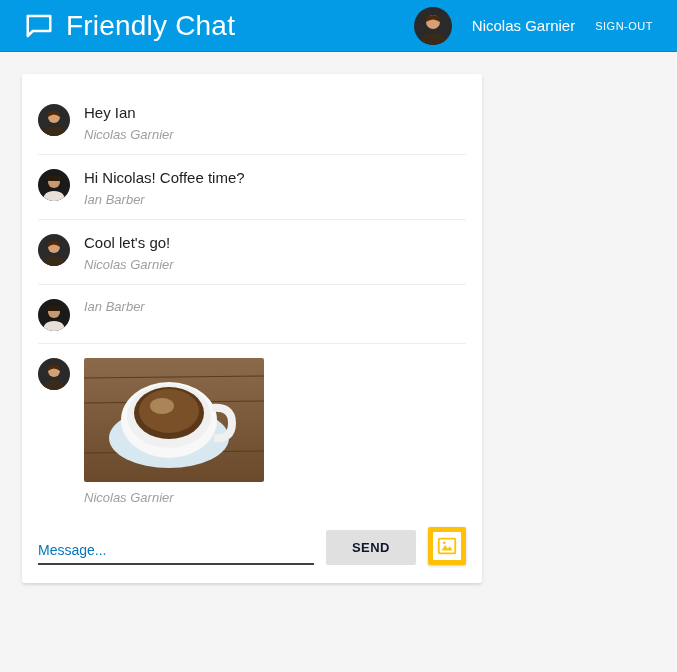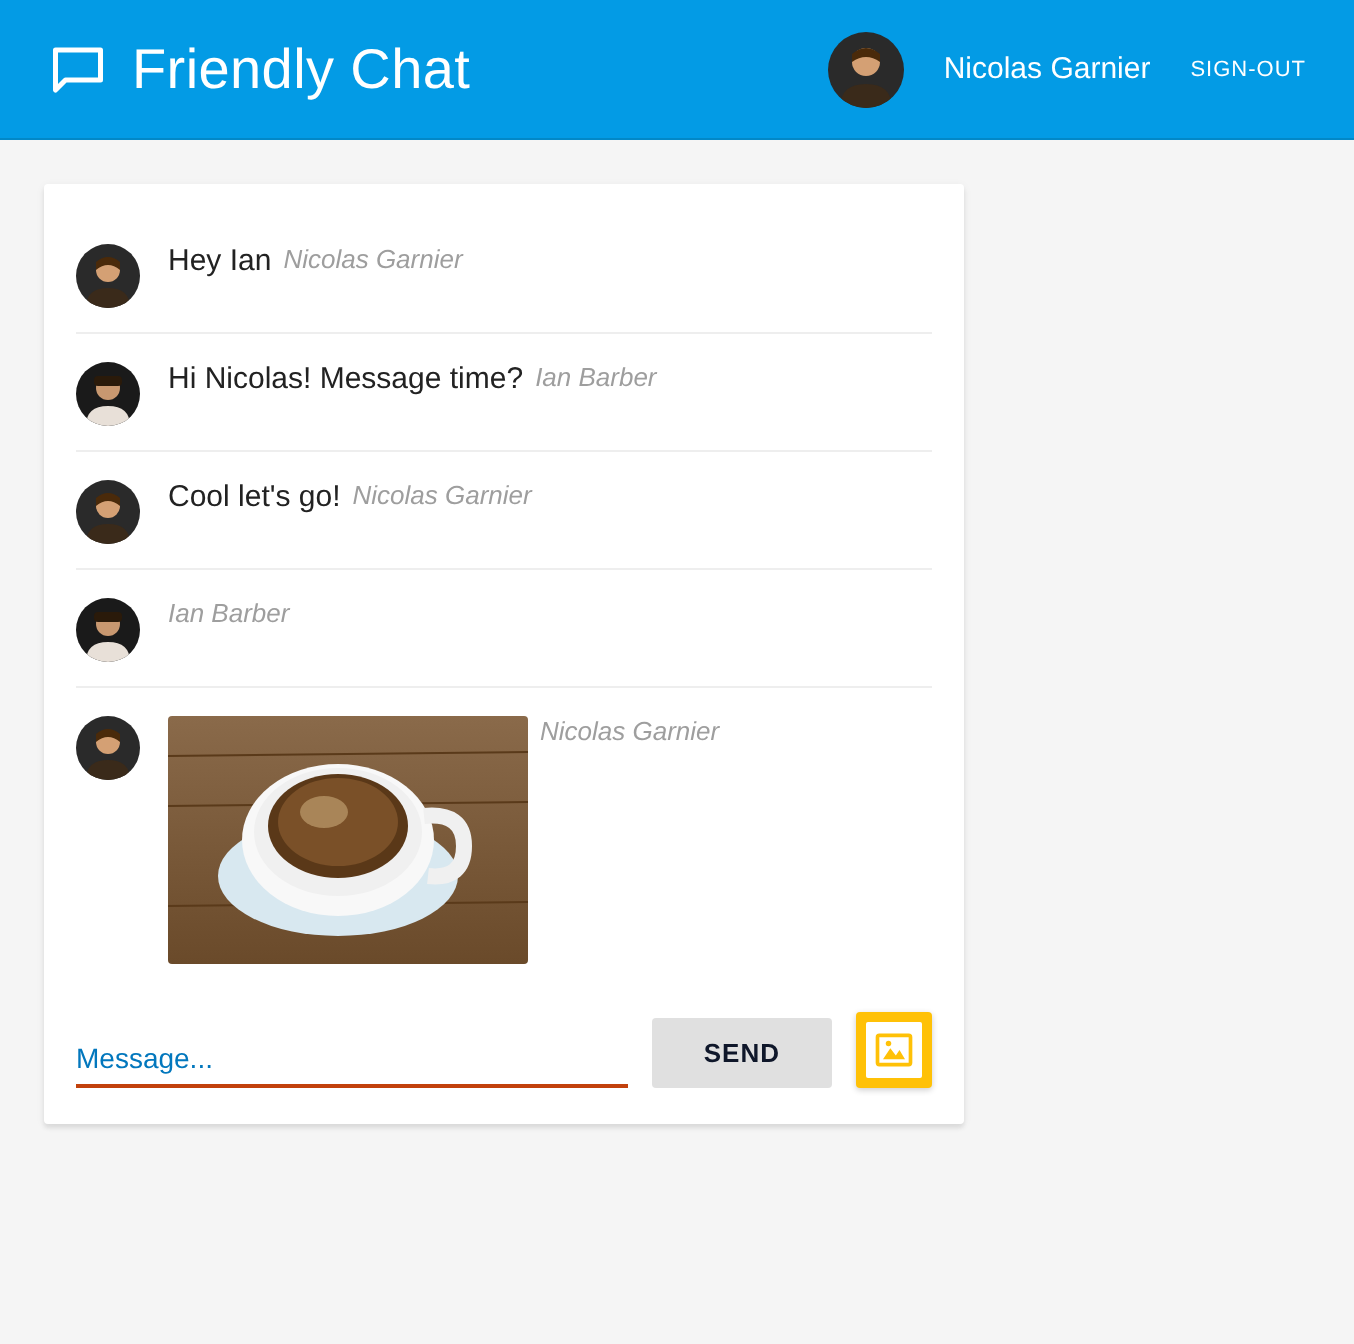--- a/index.html
+++ b/index.html
@@ -5,21 +5,21 @@
     * { margin: 0; padding: 0; box-sizing: border-box; }
     body {
       font-family: "Helvetica Neue", Arial, sans-serif;
       background: #f5f5f5;
       width: 677px;
       height: 672px;
       overflow: hidden;
     }
     .header {
       background: #039be5;
-      height: 70px;
+      height: 52px;
       display: flex;
       align-items: center;
       padding: 0 24px;
       color: #fff;
       border-bottom: 1px solid #0288c7;
     }
     .header-left {
       display: flex;
       align-items: center;
       gap: 12px;
@@ -79,21 +79,21 @@
     }
     .avatar-small {
       width: 32px;
       height: 32px;
       border-radius: 50%;
       overflow: hidden;
       flex-shrink: 0;
     }
     .msg-body {
       display: flex;
-      flex-direction: row;
+      flex-direction: column;
       gap: 6px;
     }
     .msg-text {
       font-size: 15px;
       color: #222;
     }
     .msg-author {
       font-size: 13px;
       color: #9e9e9e;
       font-style: italic;
@@ -111,21 +111,21 @@
       gap: 12px;
       margin-top: 10px;
     }
     .input-wrap {
       flex: 1;
       position: relative;
     }
     .msg-input {
       width: 100%;
       border: none;
-      border-bottom: 2px solid #c2410c;
+      border-bottom: 2px solid #404040;
       padding: 6px 0 5px 0;
       font-size: 14px;
       outline: none;
       background: transparent;
     }
     .msg-input::placeholder {
       color: #0277bd;
       font-style: normal;
     }
     .send-btn {
@@ -208,21 +208,21 @@
     <div class="msg">
       <span class="avatar-small">
         <svg viewBox="0 0 32 32" width="32" height="32">
             <rect width="32" height="32" fill="#1a1a1a"></rect>
             <circle cx="16" cy="13" r="6" fill="#c89870"></circle>
             <path d="M5 32 Q5 22 16 22 Q27 22 27 32 Z" fill="#e8e0d8"></path>
             <rect x="9" y="7" width="14" height="5" rx="2" fill="#2a1a0a"></rect>
           </svg>
       </span>
       <div class="msg-body">
-        <span class="msg-text">Hi Nicolas! Message time?</span>
+        <span class="msg-text">Hi Nicolas! Coffee time?</span>
         <span class="msg-author">Ian Barber</span>
       </div>
     </div>
 
     <div class="msg">
       <span class="avatar-small">
         <svg viewBox="0 0 32 32" width="32" height="32">
             <rect width="32" height="32" fill="#2a2a2a"></rect>
             <circle cx="16" cy="13" r="6" fill="#d4a074"></circle>
             <path d="M5 32 Q5 22 16 22 Q27 22 27 32 Z" fill="#3a2a1a"></path>

